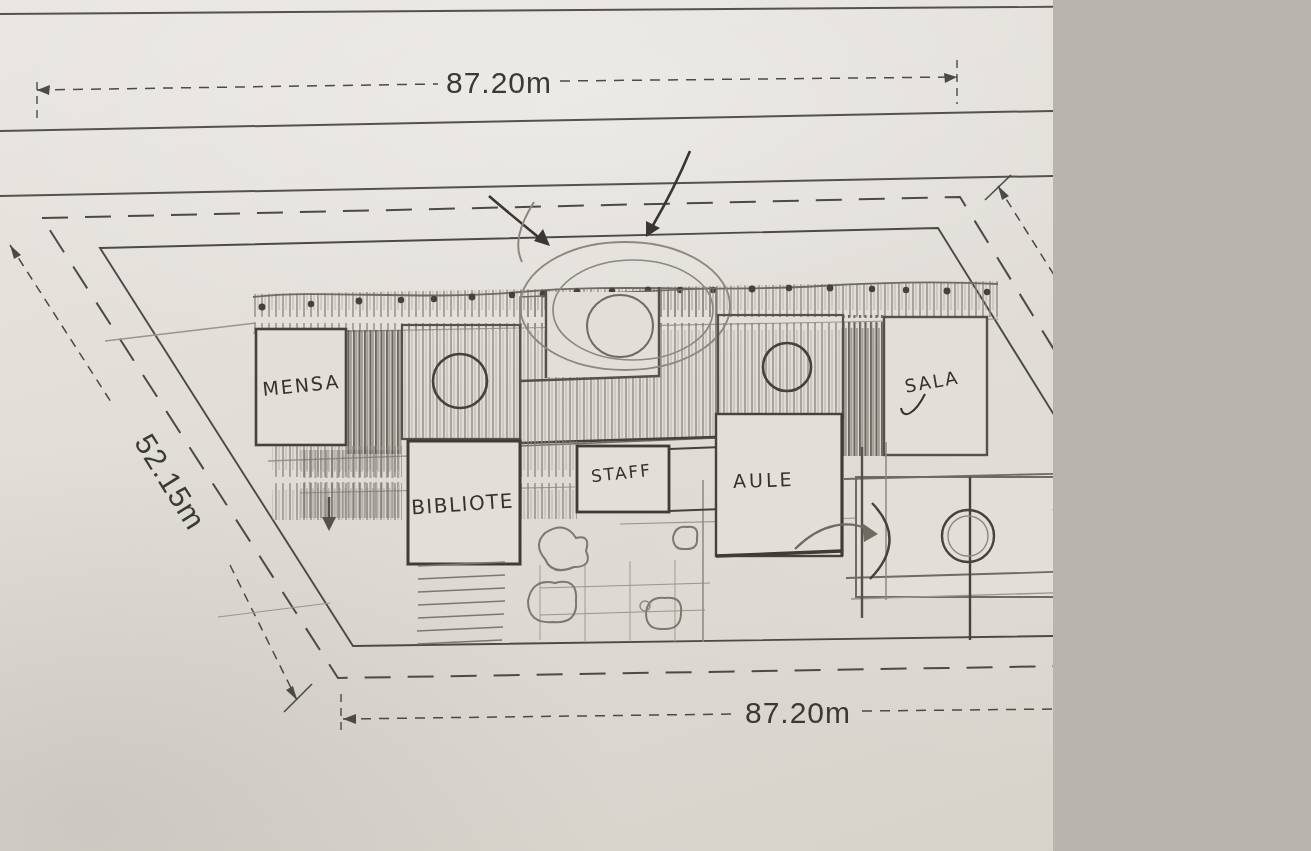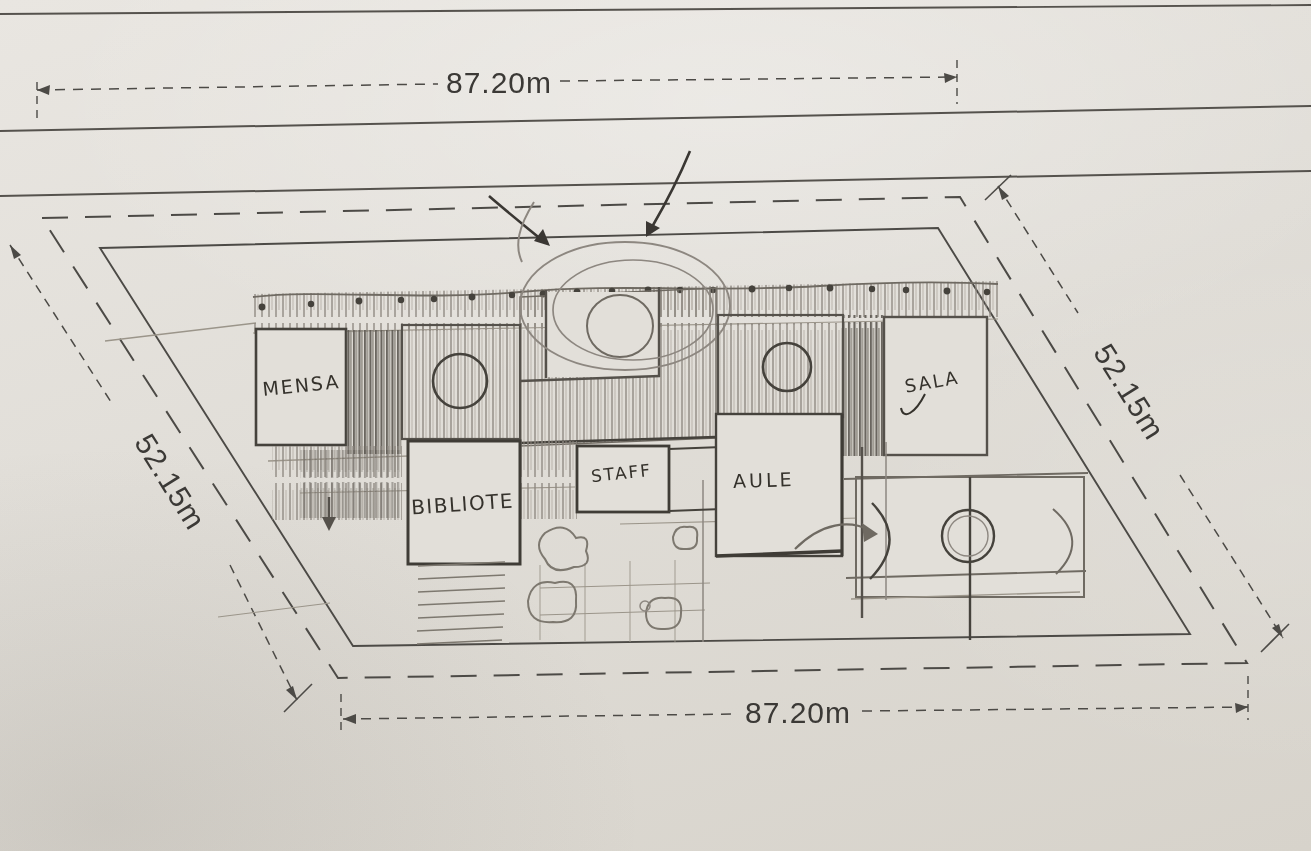--- a/index.html
+++ b/index.html
@@ -1,17 +1,17 @@
 <!DOCTYPE html>
 <html><head>
 <meta charset="utf-8">
 <style>
   html,body{margin:0;padding:0;background:#b9b5ae;}
   .stage{
-    width:1311px;height:851px;position:relative;overflow:hidden;
+    width:1053px;height:851px;position:relative;overflow:hidden;
     font-family:"Liberation Sans",sans-serif;
     background:
       radial-gradient(1100px 480px at 55% 12%, rgba(255,255,255,.28), rgba(255,255,255,0) 62%),
       radial-gradient(900px 620px at 8% 96%, rgba(88,82,72,.12), rgba(88,82,72,0) 60%),
       radial-gradient(800px 500px at 98% 60%, rgba(255,255,255,.10), rgba(255,255,255,0) 55%),
       linear-gradient(163deg,#e9e6e1 0%,#e0ddd7 48%,#d7d3cb 100%);
   }
   svg{position:absolute;inset:0;}
   .print-dim{fill:#3b3936;font-size:30px;letter-spacing:1px;font-family:"Liberation Sans",sans-serif;}
   .hand{fill:#35322c;font-family:"DejaVu Sans",sans-serif;font-weight:400;}

